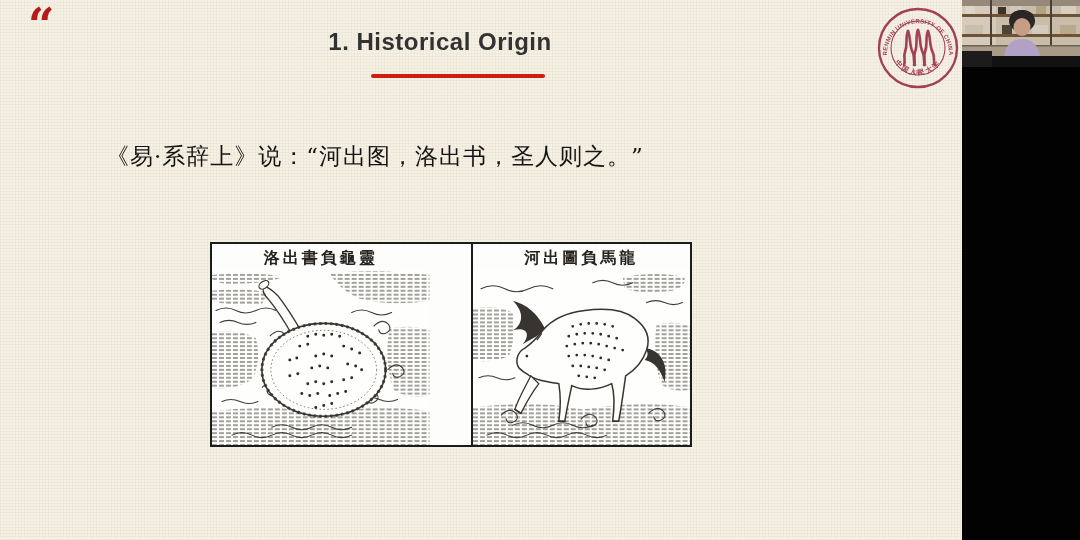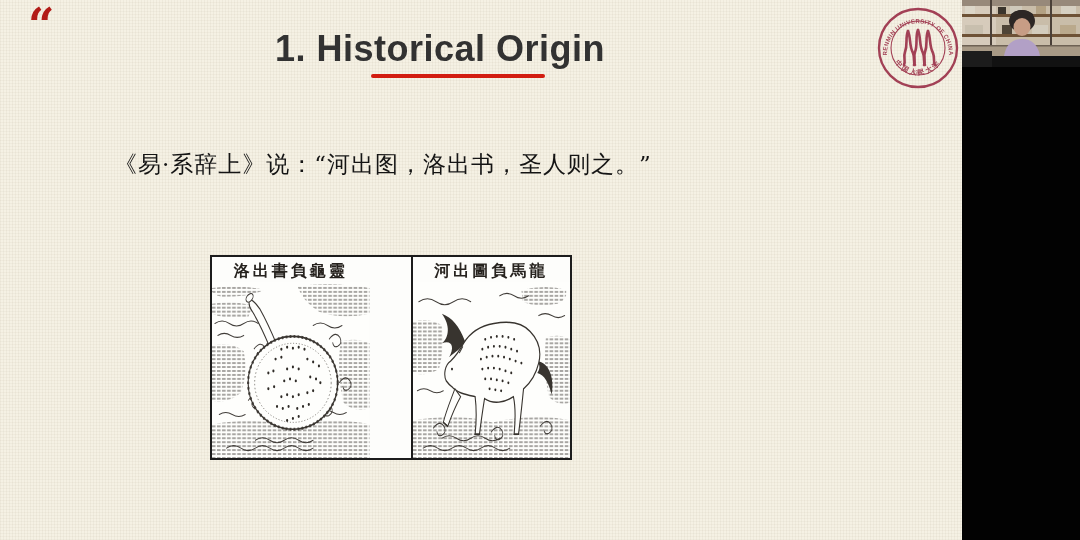--- a/index.html
+++ b/index.html
@@ -16,38 +16,38 @@
       repeating-linear-gradient(90deg, rgba(146,132,105,.07) 0 1px, rgba(0,0,0,0) 1px 3px),
       repeating-linear-gradient(0deg, rgba(146,132,105,.06) 0 1px, rgba(0,0,0,0) 1px 3px);
   }
   .quote-mark{
     position:absolute;left:28px;top:2px;
     font-family:"DejaVu Serif","Liberation Serif",serif;
     font-weight:bold;font-size:46px;line-height:1;color:#b21b17;
   }
   .title-wrap{position:absolute;left:0;top:28px;width:880px;text-align:center;}
   .title{
-    margin:0;font-size:36px;font-weight:bold;color:#323232;letter-spacing:.5px;
+    margin:0;font-size:24px;font-weight:bold;color:#323232;letter-spacing:.5px;
   }
   .title-underline{
     position:absolute;left:371px;top:74px;width:174px;height:4px;
     background:#d21c10;border-radius:2px;
   }
   .legend{
     position:absolute;left:140px;top:88px;margin:0;
     font-size:26px;font-weight:bold;color:#1f1f1f;
   }
   .quote-line{
-    position:absolute;left:106px;top:141px;margin:8px;
+    position:absolute;left:106px;top:141px;margin:0;
     font-family:"DejaVu Serif","Liberation Serif",serif;
     font-size:23px;color:#141414;letter-spacing:1px;white-space:nowrap;
   }
   
   .figure{
-    position:absolute;left:210px;top:255px;width:362px;height:205px;
+    position:absolute;left:210px;top:242px;width:482px;height:205px;
     box-sizing:border-box;border:2px solid #1c1c1c;background:#fdfdfb;
     display:flex;
     gap:41px;
   }
   .fig-panel{flex:1;display:flex;flex-direction:column;min-width:0;}
   .fig-panel.right{border-left:2px solid #1c1c1c;}
   .fig-caption{
     flex:none;height:25px;line-height:27px;text-align:center;
     font-family:"DejaVu Serif","Liberation Serif",serif;
     font-weight:bold;font-size:16px;color:#26221e;letter-spacing:3px;

